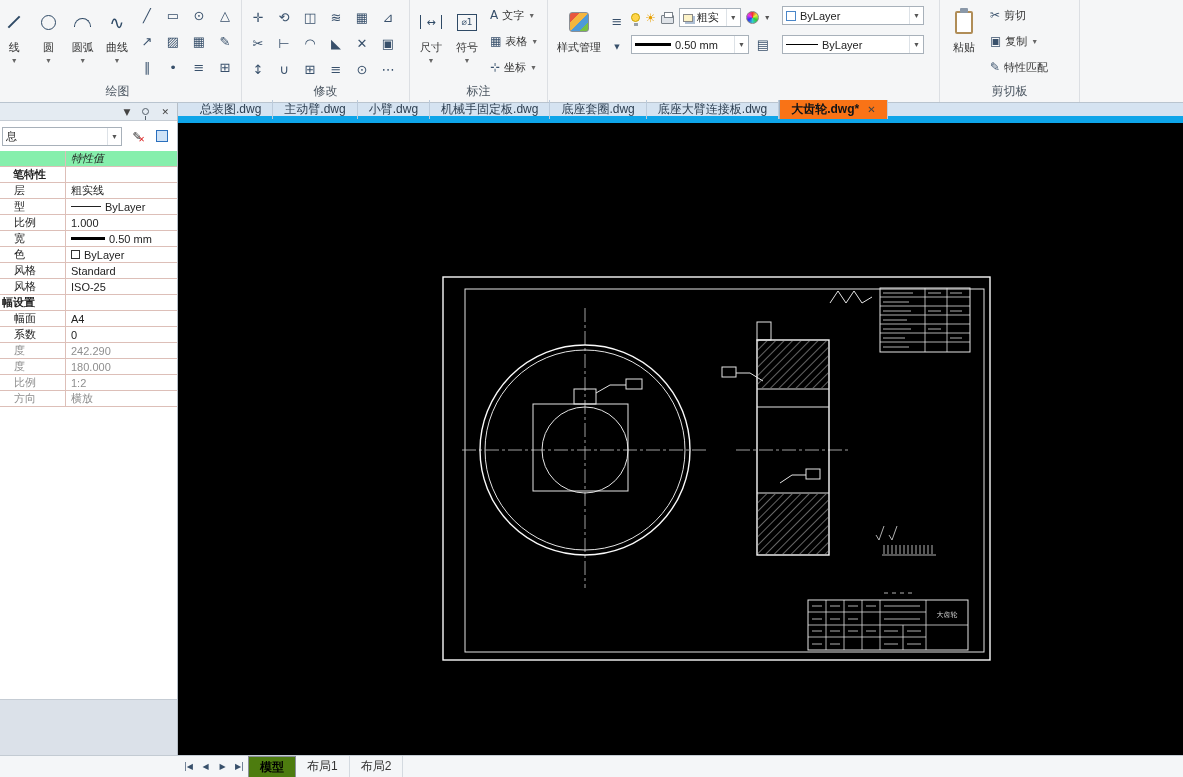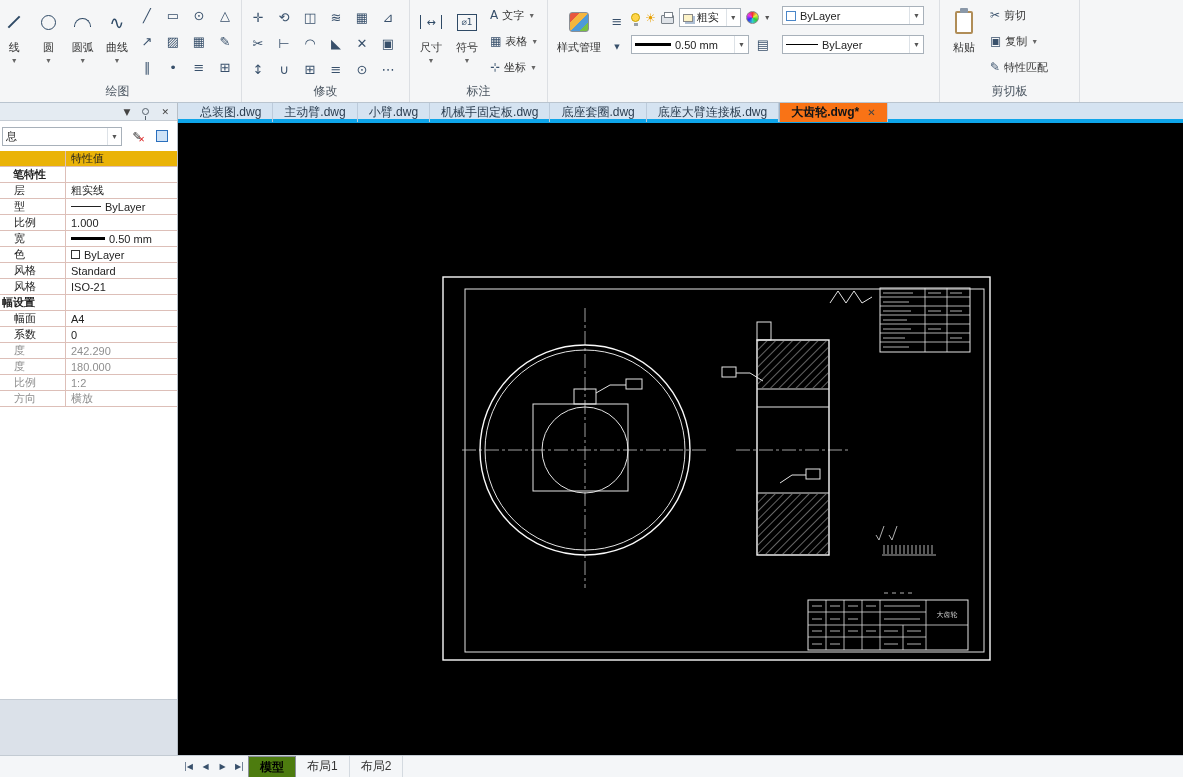--- a/index.html
+++ b/index.html
@@ -60,21 +60,21 @@
   .clip-icon::before { content:""; position:absolute; top:-5px; left:3px; width:8px; height:5px; background:#8a98a8; border-radius:1px; }
 
   .pin-icon { width:7px; height:7px; border:1px solid #55606b; border-radius:50%; position:relative; display:inline-block; }
   .pin-icon::after { content:""; position:absolute; left:2px; top:7px; width:1px; height:4px; background:#55606b; }
 
   
   .workrow { flex:1; display:flex; min-height:0; }
   .leftcol { width:178px; flex-shrink:0; display:flex; flex-direction:column; background:#fff; border-right:1px solid #b6bec6; }
   .rightcol { flex:1; display:flex; flex-direction:column; min-width:0; }
 
-  .doc-tabs { height:20px; background:#d5e3f1; border-bottom:4px solid #0ea5e9; display:flex; align-items:flex-start; flex-shrink:0; }
+  .doc-tabs { height:20px; background:#d5e3f1; border-bottom:7px solid #0ea5e9; display:flex; align-items:center; flex-shrink:0; }
   .doc-tab { height:19px; display:inline-flex; align-items:center; padding:0 11px; font-size:12px; color:#2c3e50; border-right:1px solid #bccbdb; cursor:default; white-space:nowrap; }
   .doc-tab.active { background:#f97316; color:#101418; font-weight:bold; border-left:1px solid #9fb2c5; }
   .doc-tab .tab-close { margin-left:8px; font-size:10px; color:#444; font-weight:normal; }
   .doc-tabs .lead { width:11px; }
 
   
   .canvas { flex:1; background:#000; position:relative; min-height:0; }
   .canvas svg { position:absolute; left:0; top:0; }
 
   
@@ -84,21 +84,21 @@
   .panel-combo { flex:1; }
   .ptool-btn { width:20px; height:20px; display:flex; align-items:center; justify-content:center; position:relative; border:1px solid transparent; }
   .ptool-btn .pencil { font-size:11px; color:#333; font-family:"DejaVu Sans",sans-serif; }
   .ptool-btn .redx { position:absolute; right:1px; bottom:1px; font-size:8px; color:#d22; font-weight:bold; }
   .bluebox-icon { width:12px; height:12px; background:#cfe3f7; border:1px solid #2a6fbd; display:inline-block; }
 
   .prop-table { font-size:11px; flex-shrink:0; }
   .prow { height:16px; display:flex; border-bottom:1px solid #ddbfb8; align-items:stretch; }
   .plabel { width:66px; border-right:1px solid #ddbfb8; padding-left:14px; display:flex; align-items:center; overflow:hidden; white-space:nowrap; flex-shrink:0; }
   .pvalue { flex:1; padding-left:5px; display:flex; align-items:center; gap:4px; overflow:hidden; white-space:nowrap; }
-  .prow.header .plabel, .prow.header .pvalue { background:#eab308; }
+  .prow.header .plabel, .prow.header .pvalue { background:#86efac;font-style:italic; }
   .prow.section { font-weight:bold; }
   .prow.muted .plabel, .prow.muted .pvalue { color:#8e8e8e; }
   .v-lt { width:30px; height:1px; background:#222; flex-shrink:0; }
   .v-lw { width:34px; height:3px; background:#000; flex-shrink:0; }
   .v-color { width:9px; height:9px; background:#fff; border:1px solid #333; flex-shrink:0; }
 
   .panel-rest { flex:1; background:#fff; }
   .panel-gray { height:56px; background:#dbe1e9; border-top:1px solid #c5ccd4; flex-shrink:0; }
 
   
@@ -374,21 +374,21 @@
         </div>
         <div class="prow">
           <div class="plabel">风格</div>
           <div class="pvalue">
               <span>Standard</span>
             </div>
         </div>
         <div class="prow">
           <div class="plabel">风格</div>
           <div class="pvalue">
-              <span>ISO-21</span>
+              <span>ISO-25</span>
             </div>
         </div>
 
         <div class="prow section">
           <div class="plabel" style="padding-left:2px;">幅设置</div>
           <div class="pvalue"></div>
         </div>
         <div class="prow">
           <div class="plabel">幅面</div>
           <div class="pvalue">

